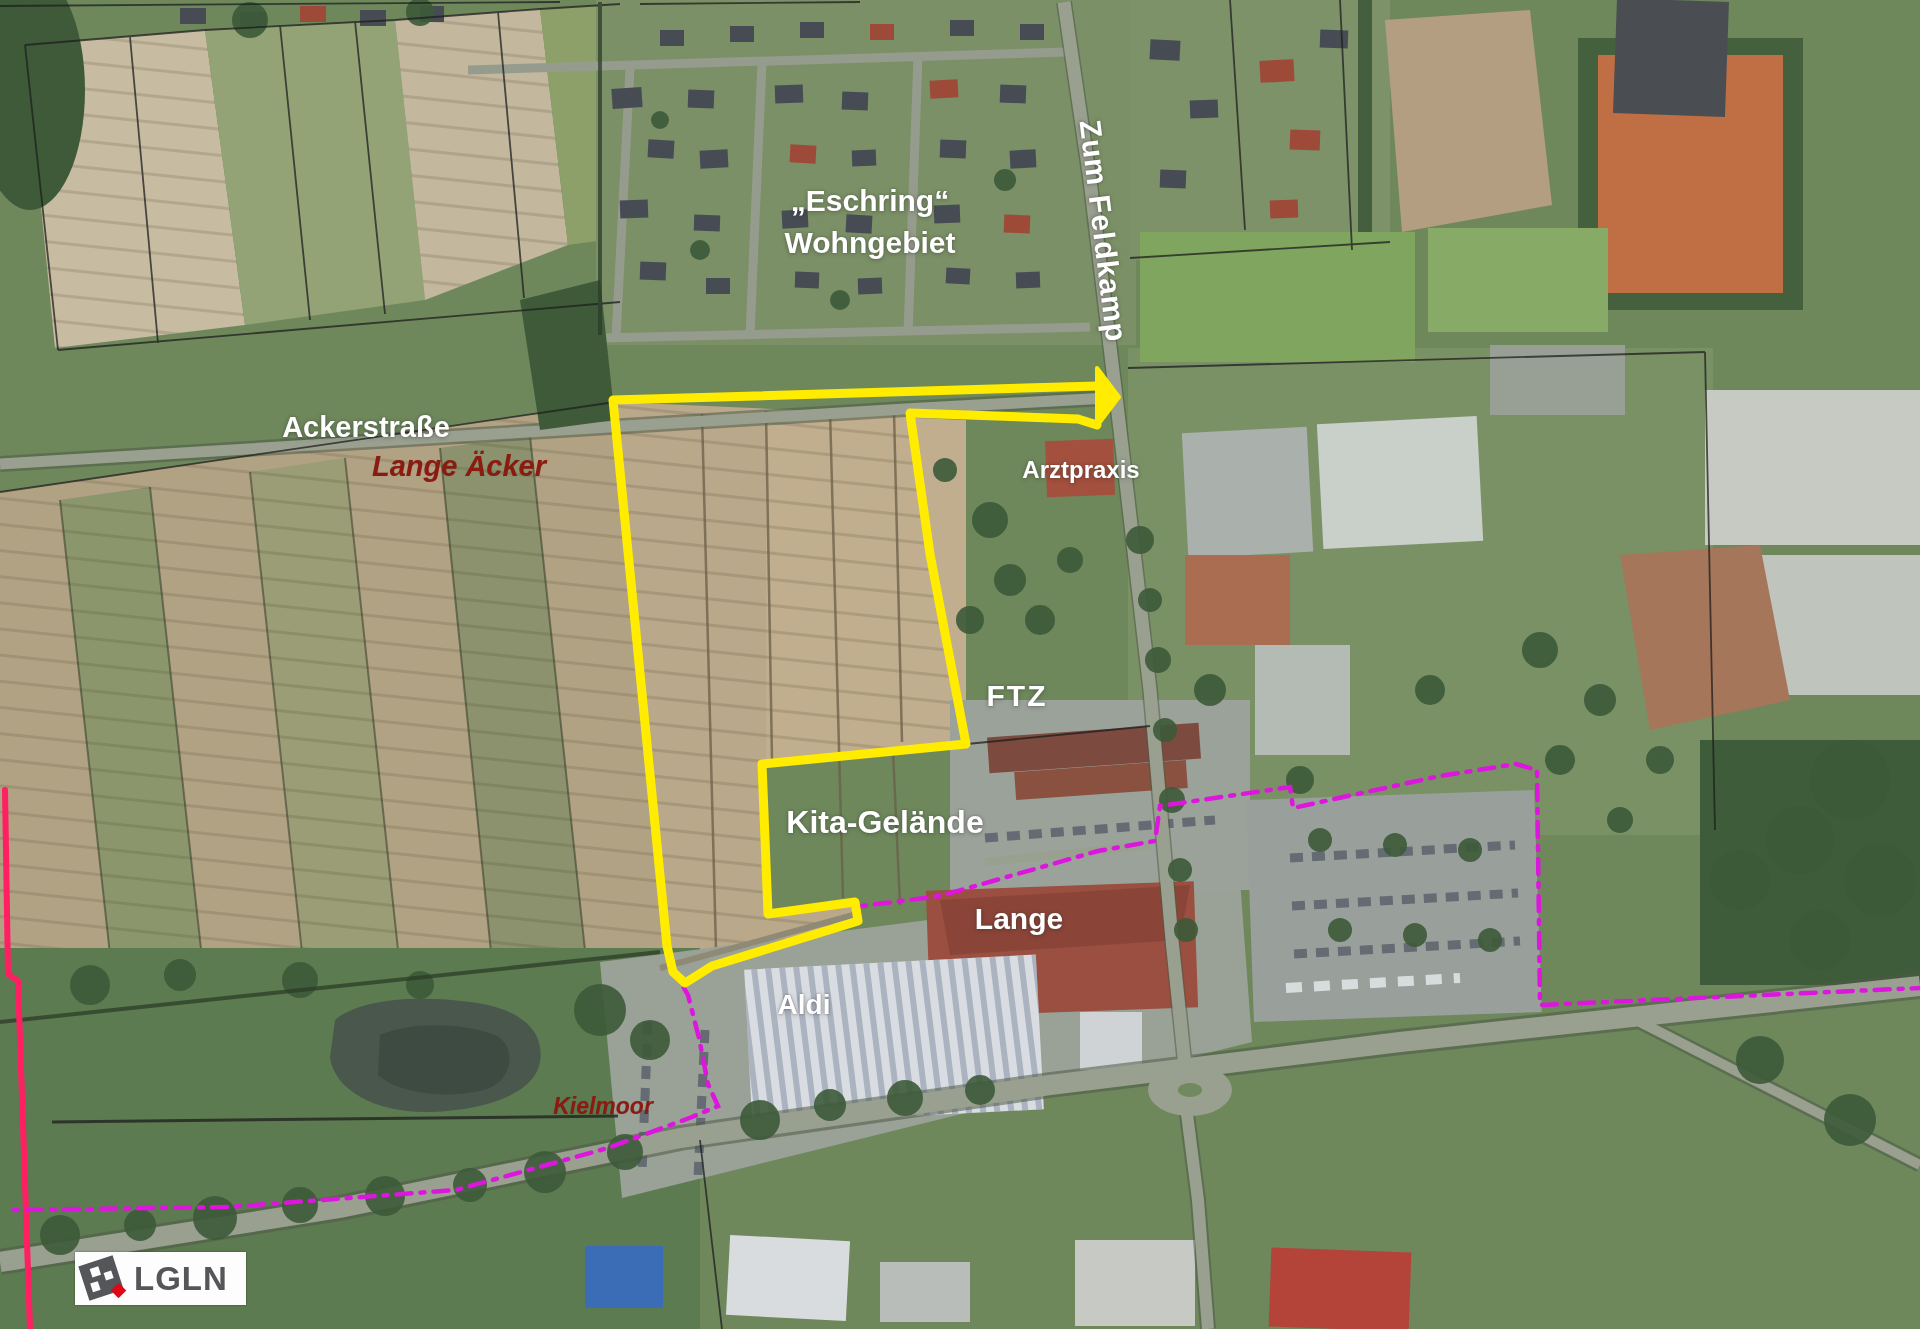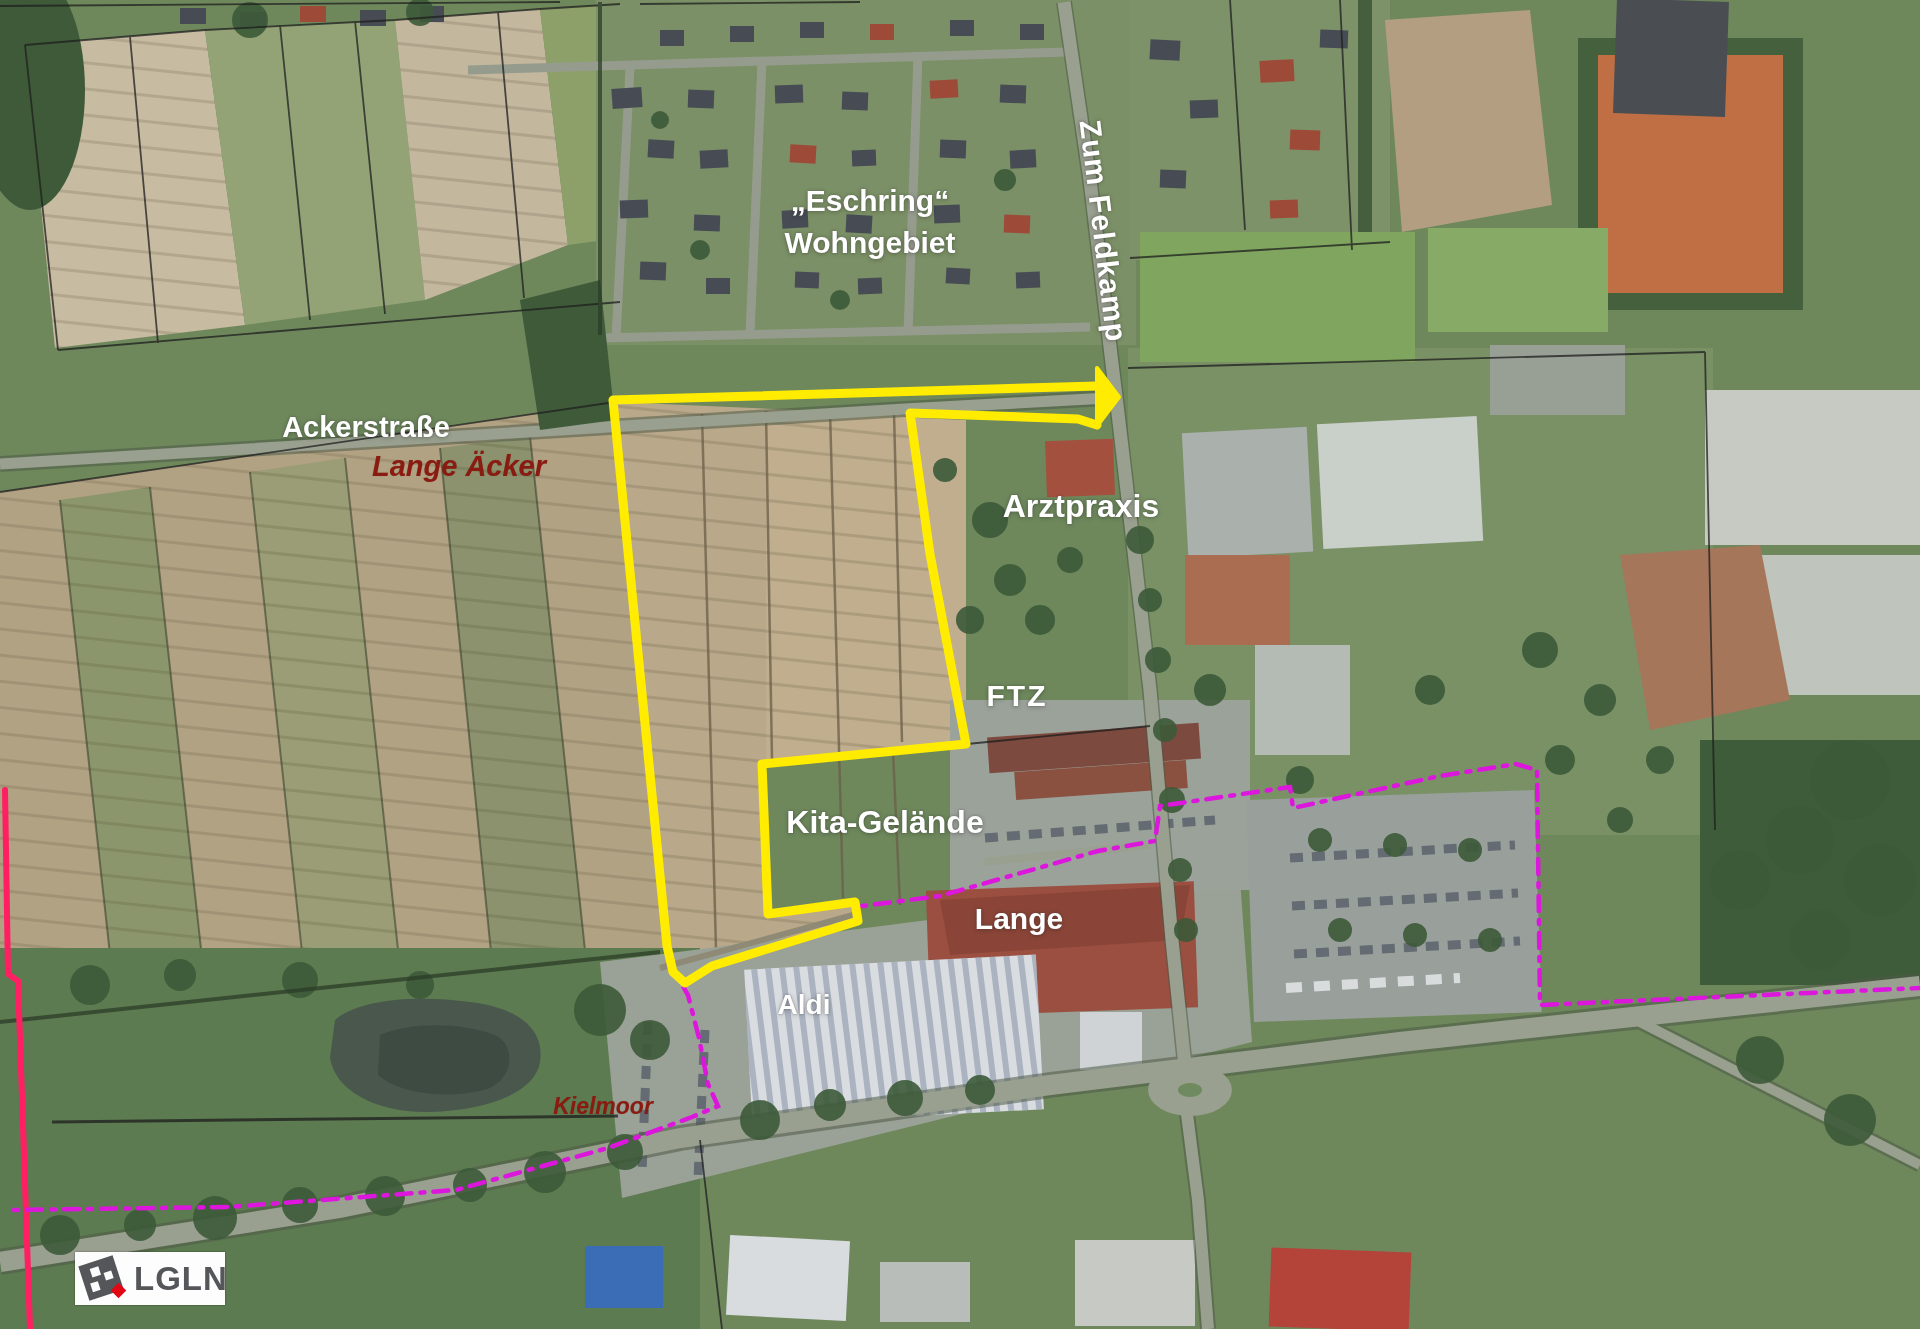--- a/index.html
+++ b/index.html
@@ -19,28 +19,28 @@
   .pink-bound{fill:none;stroke:var(--c-pink);stroke-width:6;stroke-linecap:round;}
   
   .lbl{position:absolute;font-weight:bold;white-space:nowrap;transform:translate(-50%,-50%);line-height:1;}
   .lbl.white{color:var(--c-white);text-shadow:0 0 2px rgba(70,70,70,.55),0 1px 5px rgba(0,0,0,.25);}
   .lbl.darkred{color:var(--c-darkred);font-style:italic;text-shadow:0 0 1px rgba(0,0,0,.2);}
   .lbl-region{position:absolute;left:720px;top:180px;width:300px;text-align:center;color:var(--c-white);
     font-weight:bold;font-size:30px;line-height:42px;text-shadow:0 0 2px rgba(70,70,70,.55),0 1px 5px rgba(0,0,0,.25);}
   .lbl-feldkamp{left:1103px;top:231px;font-size:30px;letter-spacing:1px;transform:translate(-50%,-50%) rotate(83deg);}
   .lbl-acker{left:366px;top:427px;font-size:29px;}
   .lbl-lange{left:459px;top:466px;font-size:29px;}
-  .lbl-arzt{left:1081px;top:470px;font-size:32px;margin-top:36px;}
+  .lbl-arzt{left:1081px;top:470px;font-size:24px;}
   .lbl-ftz{left:1017px;top:696px;font-size:30px;letter-spacing:2px;}
   .lbl-kita{left:885px;top:822px;font-size:32px;}
   .lbl-edeka{left:1019px;top:919px;font-size:30px;}
   .lbl-aldi{left:804px;top:1005px;font-size:28px;}
   .lbl-kielmoor{left:603px;top:1094px;font-size:23px;margin-top:12px;}
   
-  .logo{position:absolute;left:75px;top:1252px;width:150px;height:53px;background:#fdfdfd;
+  .logo{position:absolute;left:75px;top:1252px;width:171px;height:53px;background:#fdfdfd;
     display:flex;align-items:center;box-shadow:0 0 2px rgba(0,0,0,.4);}
   .logo .mark{position:relative;width:58px;height:53px;flex:0 0 auto;}
   .logo .txt{color:var(--c-logogray);font-weight:bold;font-size:33px;letter-spacing:1px;margin-left:1px;}
 </style>
 </head>
 <body>
 
 <div class="viewport">
 
 <svg width="1920" height="1329" viewBox="0 0 1920 1329">

